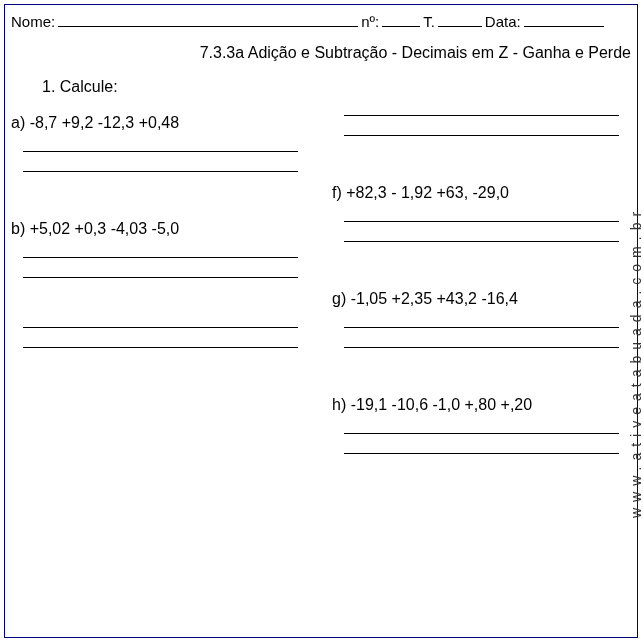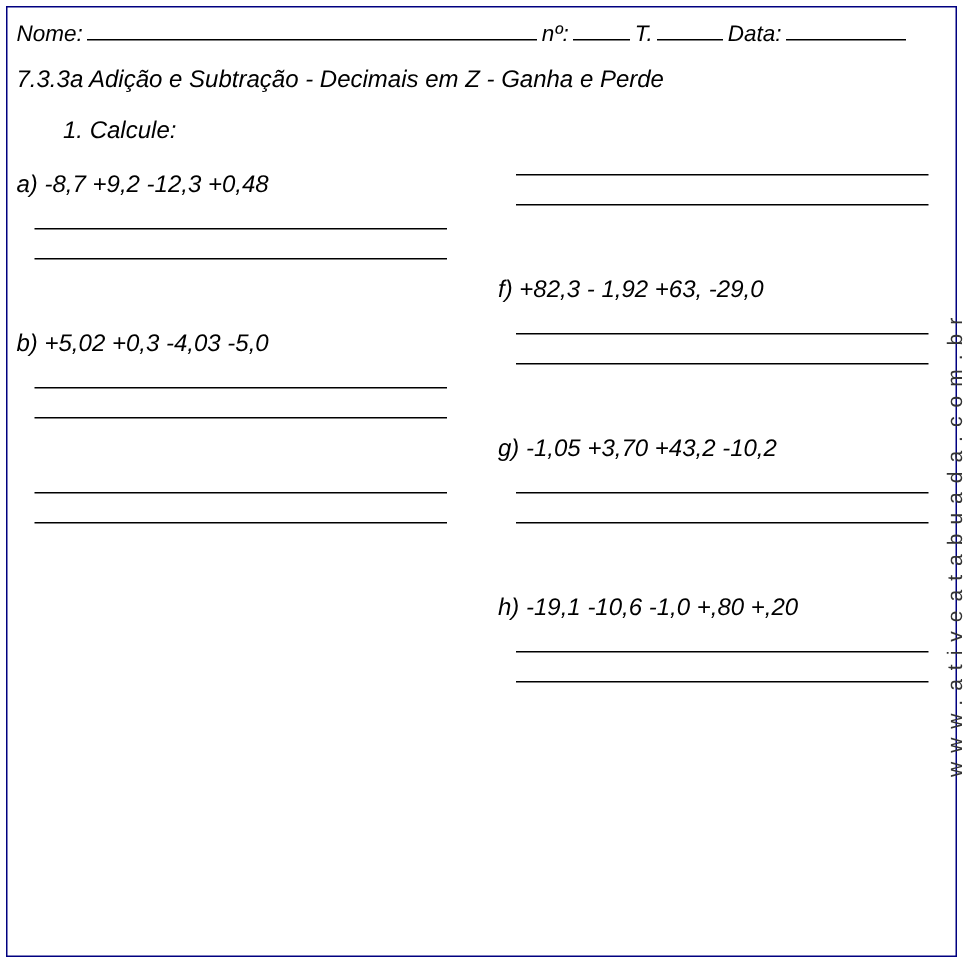--- a/index.html
+++ b/index.html
@@ -16,21 +16,20 @@
     }
     .page {
       border: 1px solid #000080;
       width: 634px;
       height: 634px;
       margin: 4px;
       padding: 8px 6px;
       font-size: 15px;
       color: #000;
       position: relative;
-      font-style: italic;
     }
     .header-row {
       display: flex;
       align-items: baseline;
       font-size: 15px;
       margin-bottom: 14px;
       gap: 3px;
     }
     .header-row .label {
       white-space: nowrap;
@@ -38,21 +37,21 @@
     .blank-line {
       display: inline-block;
       border-bottom: 1px solid #000;
       height: 14px;
     }
     .blank-name { width: 300px; }
     .blank-no { width: 38px; }
     .blank-t { width: 44px; }
     .blank-date { width: 80px; }
     .title {
-      text-align: left;
+      text-align: right;
       font-size: 16px;
       margin-bottom: 16px;
     }
     .instruction {
       font-size: 16px;
       margin-bottom: 18px;
       margin-left: 31px;
     }
     .problems {
       display: flex;
@@ -134,21 +133,21 @@
       <div class="problem">
         <div class="answer-line"></div>
         <div class="answer-line"></div>
       </div>
       <div class="problem">
         <div class="problem-text"> f) +82,3 - 1,92 +63, -29,0</div>
         <div class="answer-line"></div>
         <div class="answer-line"></div>
       </div>
       <div class="problem">
-        <div class="problem-text">g) -1,05 +3,70 +43,2 -10,2</div>
+        <div class="problem-text">g) -1,05 +2,35 +43,2 -16,4</div>
         <div class="answer-line"></div>
         <div class="answer-line"></div>
       </div>
       <div class="problem">
         <div class="problem-text">h) -19,1 -10,6 -1,0 +,80 +,20</div>
         <div class="answer-line"></div>
         <div class="answer-line"></div>
       </div>
     </div>
   </div>

